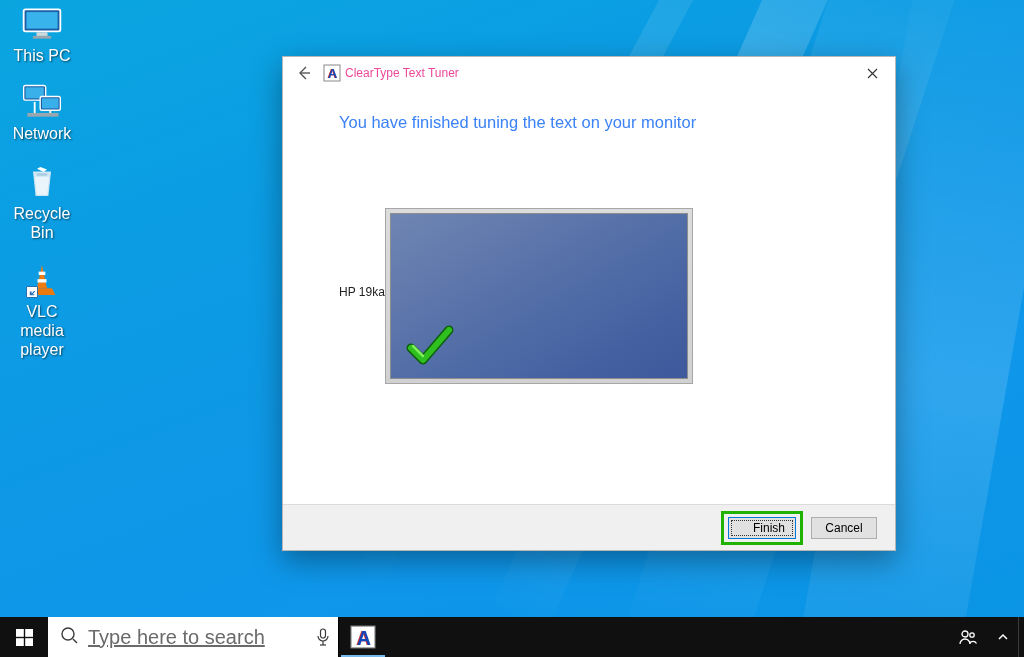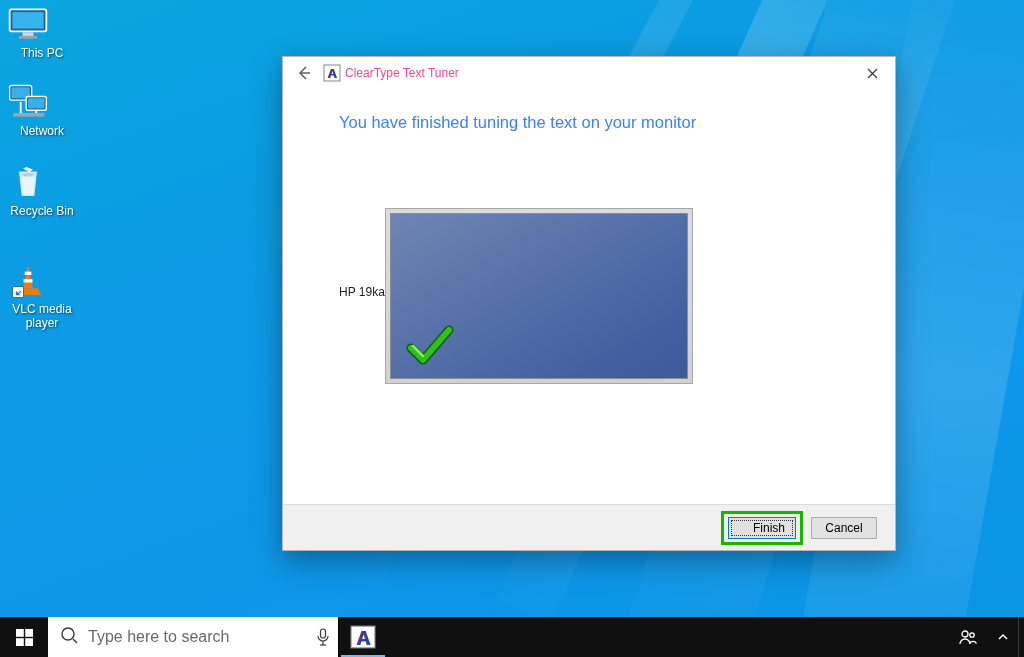--- a/index.html
+++ b/index.html
@@ -21,22 +21,22 @@
       transform-origin: top center;
     }
     .ray.r1 { right: 110px; top: -200px; width: 60px; height: 900px; transform: rotate(24deg); }
     .ray.r2 { right: 40px; top: -100px; width: 120px; height: 800px; transform: rotate(18deg); opacity:.6; }
     .ray.r3 { right: -60px; top: -60px; width: 160px; height: 900px; transform: rotate(10deg); opacity:.5; }
     .ray.r4 { right: 200px; top: -250px; width: 30px; height: 950px; transform: rotate(28deg); opacity:.5; }
 
     
     .desktop-icon {
       position: absolute; width: 76px;
-      display: flex; flex-direction: column; 
-      color: #fff; font-size: 12px; text-align: center;
+      display: flex; flex-direction: column; align-items: center;
+      color: #fff; font-size: 16px; text-align: center;
       text-shadow: 1px 1px 2px rgba(0,0,0,.6);
       cursor: pointer;
       line-height: 1.2;
     }
     .desktop-icon .glyph { width: 48px; height: 40px; display:flex; align-items:center; justify-content:center; margin-bottom: 2px;}
     .di-thispc { left: 4px; top: 4px; }
     .di-network { left: 4px; top: 82px; }
     .di-recycle { left: 4px; top: 162px; }
     .di-vlc     { left: 4px; top: 260px; }
     .mini-shortcut {
@@ -104,21 +104,21 @@
     .taskbar {
       position:absolute; left:0; right:0; bottom:0; height:40px;
       background:#101010; display:flex; align-items:center; color:#fff;
     }
     .start-btn { width:48px; height:40px; display:flex; align-items:center; justify-content:center; cursor:pointer;}
     .search-box {
       width:290px; height:40px; background:#fff; color:#6a6a6a;
       display:flex; align-items:center; gap:10px; padding:0 8px 0 12px;
       cursor:text;
     }
-    .search-box .stext { font-size:16px; flex:1; }
+    .search-box .stext { font-size:20px; flex:1;text-decoration:underline; }
     .mic { color:#444; display:flex; align-items:center; }
     .task-divider { width:1px; height:40px; background:#000; }
     .task-btn { width:48px; height:40px; display:flex; align-items:center; justify-content:center; cursor:pointer; position:relative;}
     .task-btn.active::after { content:""; position:absolute; left:2px; right:2px; bottom:0; height:2px; background:#76b9ed; }
     .tray { margin-left:auto; display:flex; align-items:center; height:40px; }
     .tray-btn { width:40px; height:40px; display:flex; align-items:center; justify-content:center; cursor:pointer; color:#fff;}
     .show-desktop { width:6px; height:40px; border-left:1px solid #3a3a3a; cursor:pointer;}
   </style>
 </head>
 <body>

